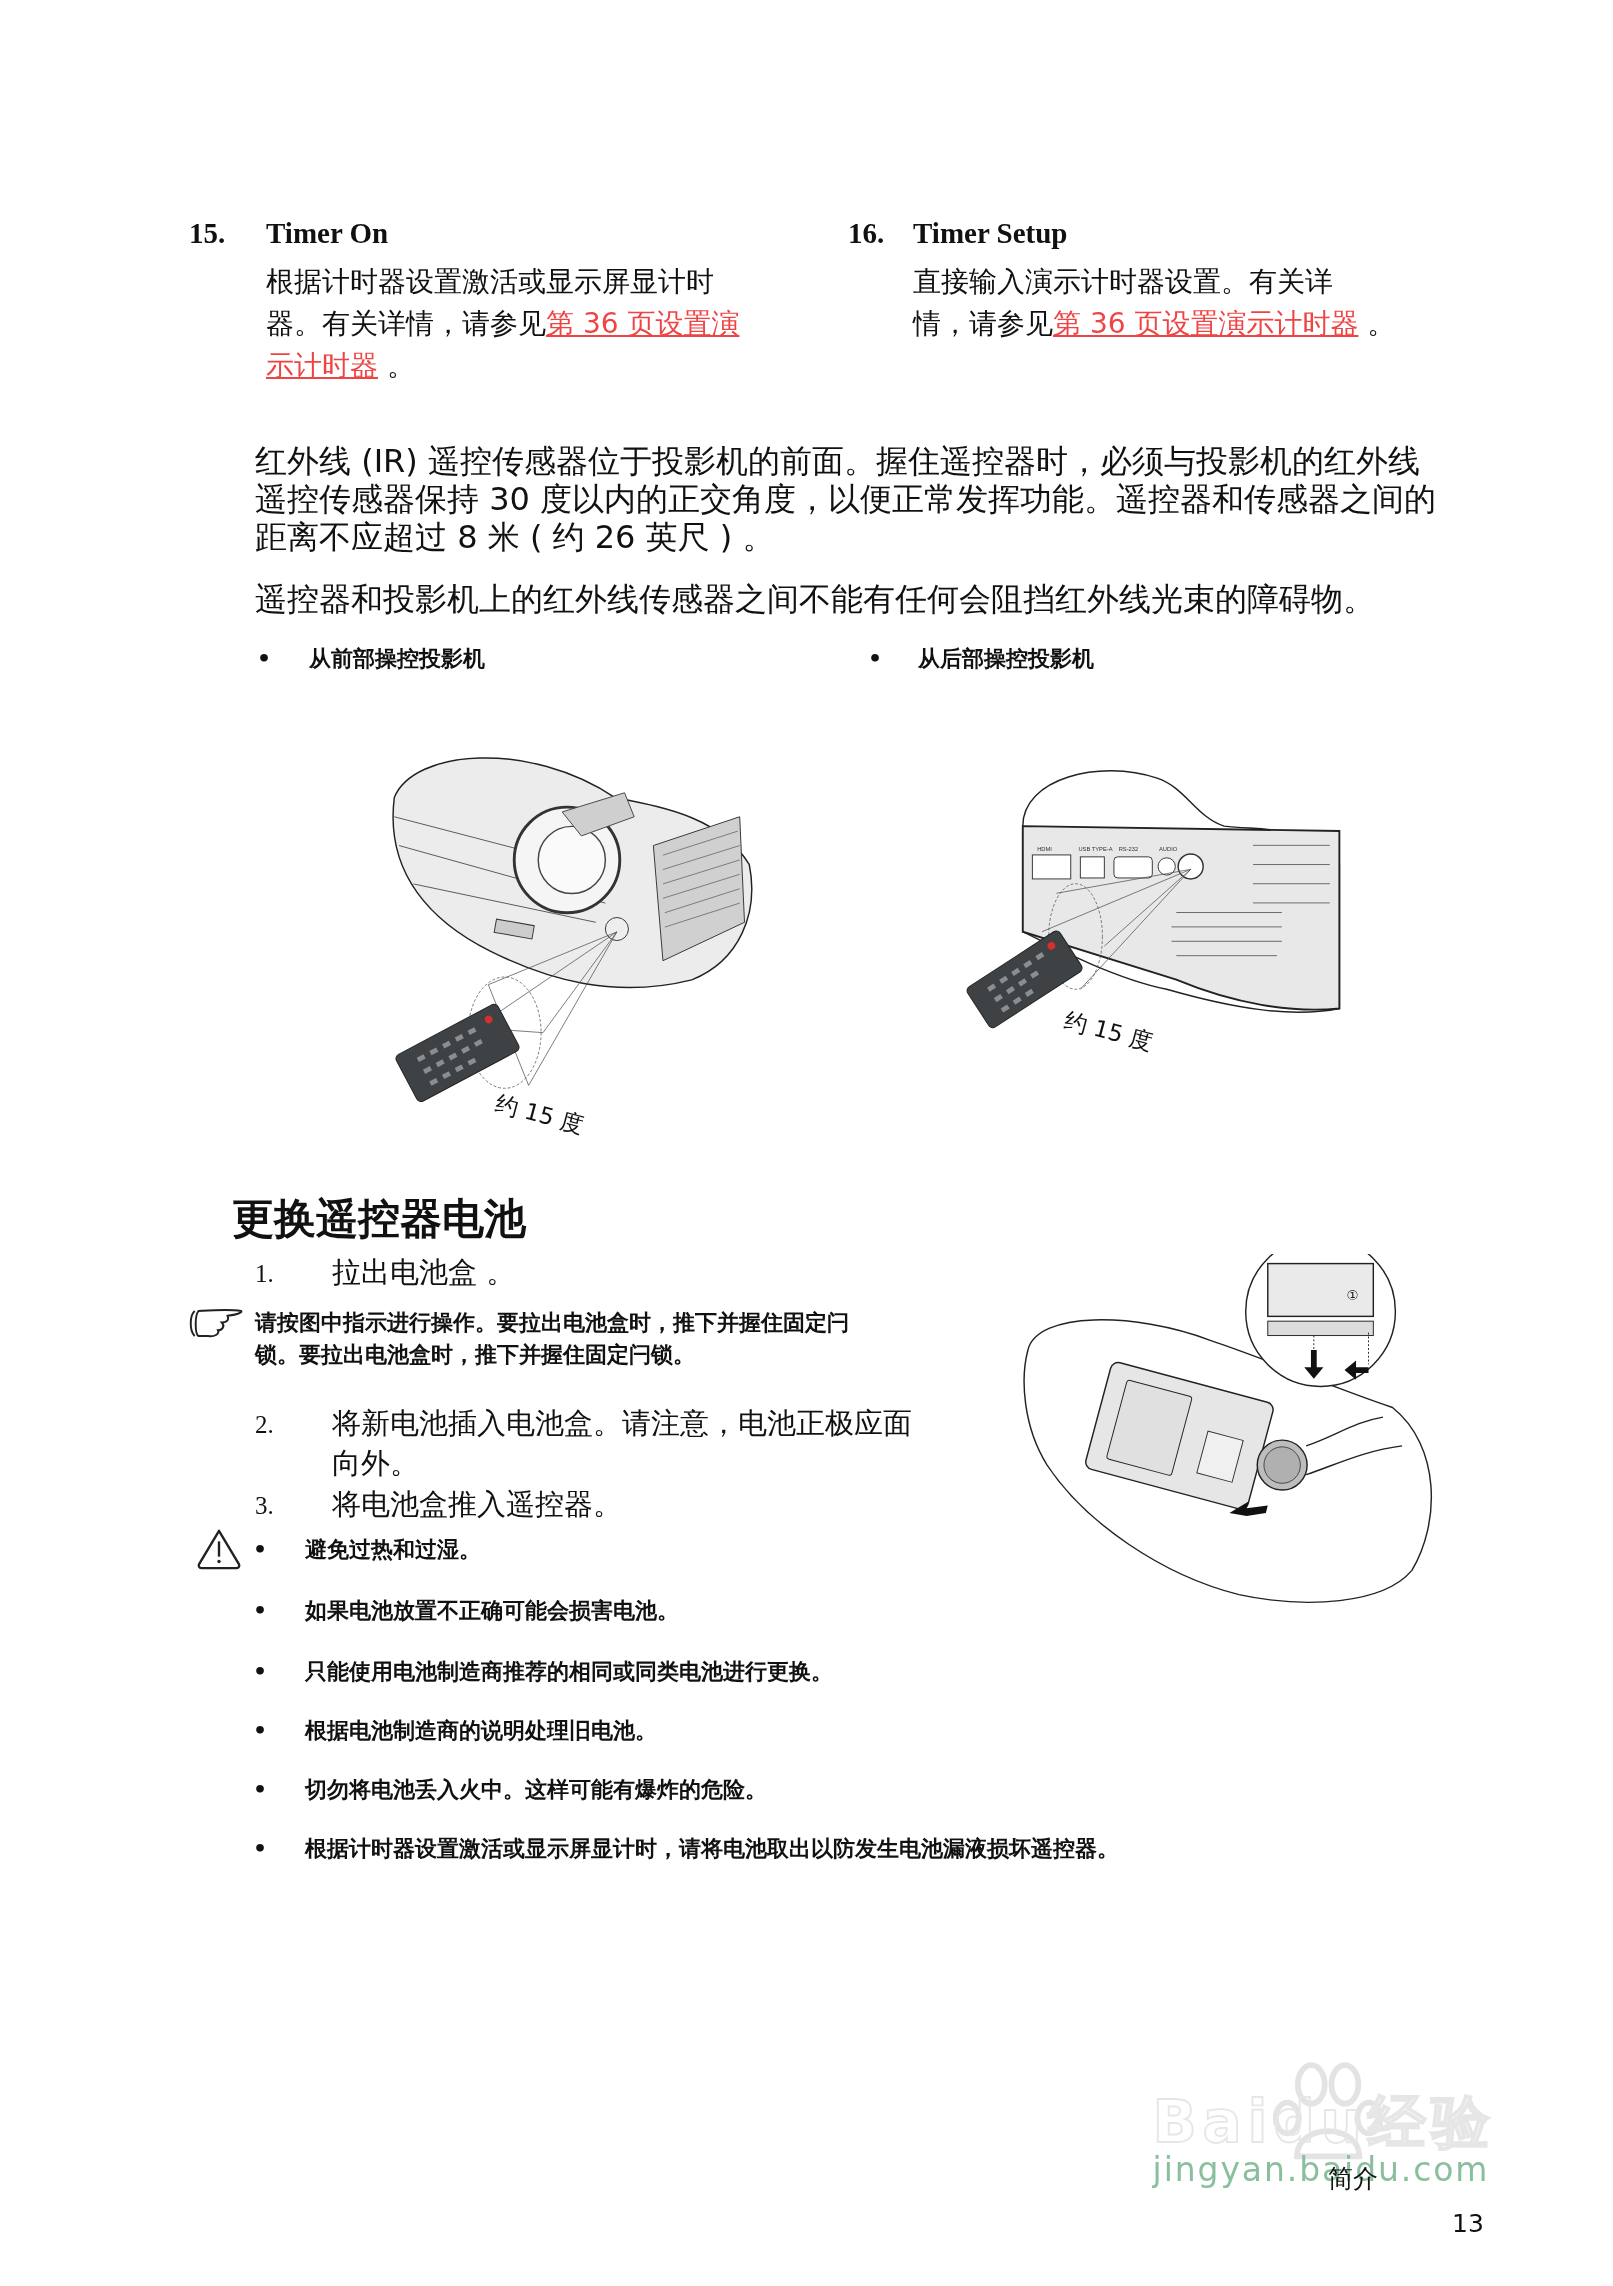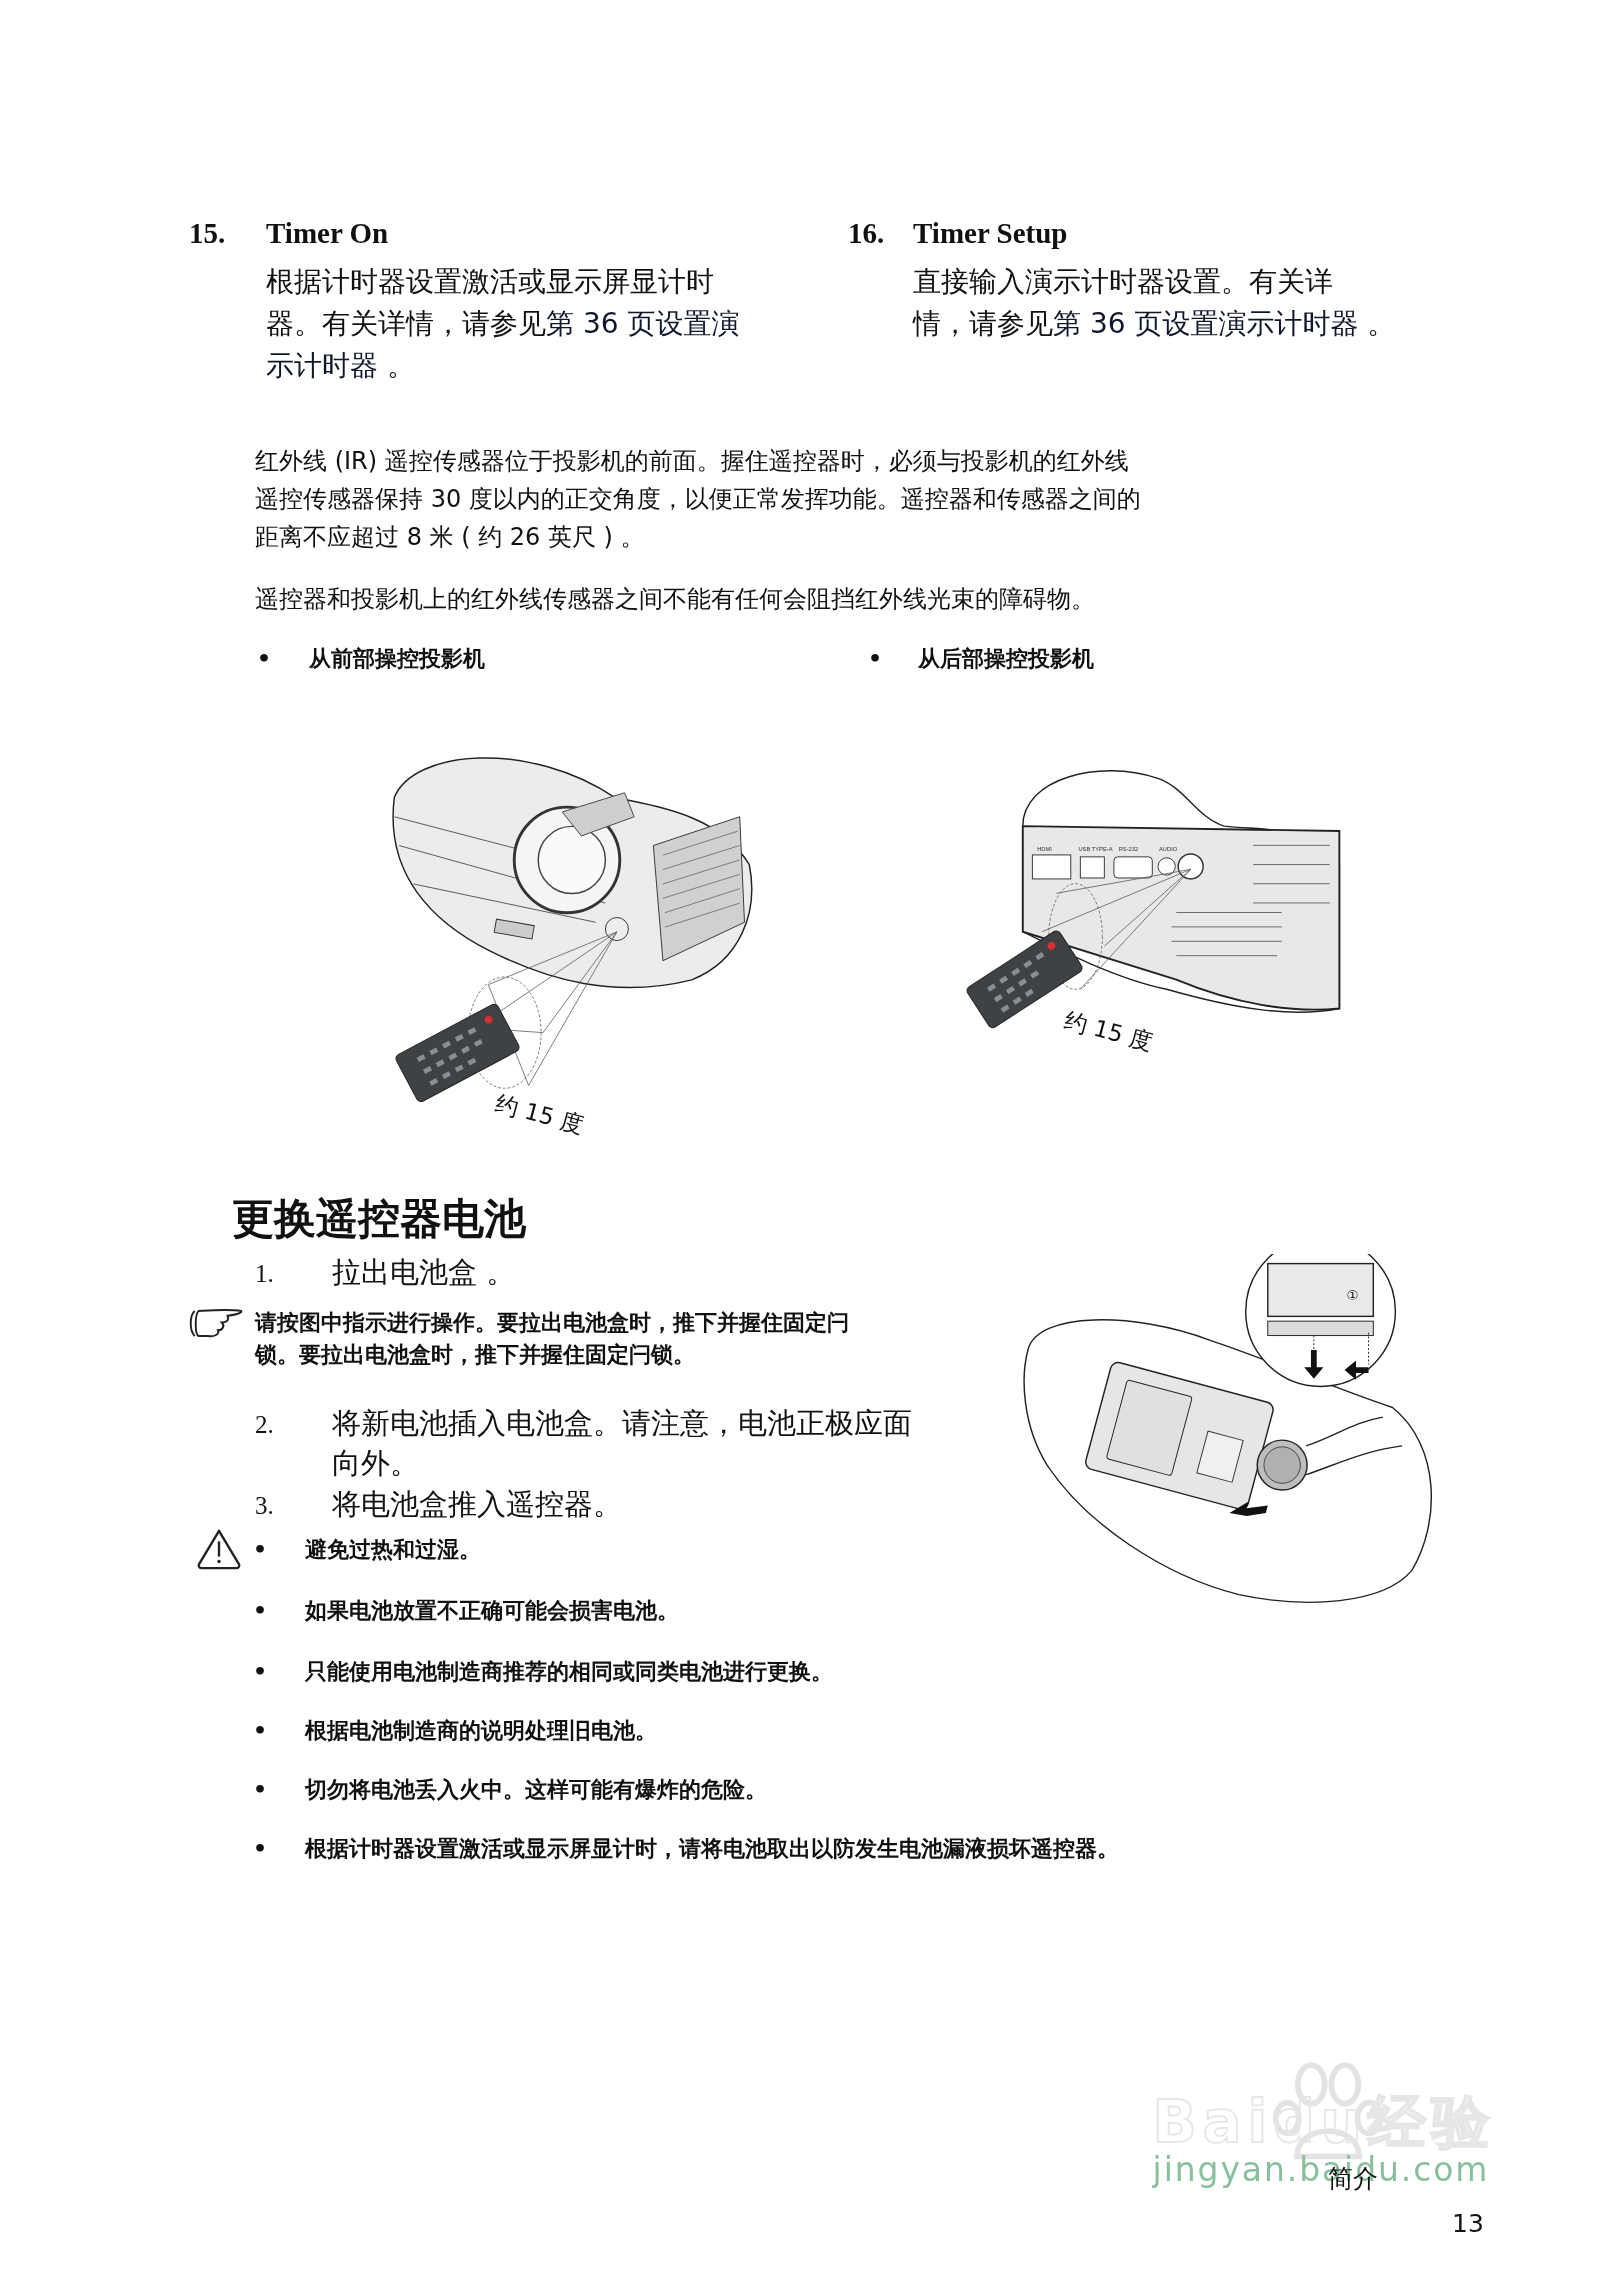--- a/index.html
+++ b/index.html
@@ -2,22 +2,22 @@
 <html><head>
 <meta charset="utf-8">
 <style>
   html, body { margin:0; padding:0; background:#ffffff; }
   body { width:1614px; height:2286px; position:relative; overflow:hidden;
          font-family:"DejaVu Sans","Liberation Sans",sans-serif; color:#111; }
   .abs { position:absolute; }
   .sec-num { font-family:"Liberation Serif","DejaVu Serif",serif; font-weight:bold; font-size:29px; }
   .sec-title { font-family:"Liberation Serif","DejaVu Serif",serif; font-weight:bold; font-size:29px; }
   .body-text { font-size:28px; line-height:42px; }
-  .link { color:#0f172a; }
-  .para { font-size:24px; line-height:38px; }
+  .link { color:#ef4444;text-decoration:underline; }
+  .para { font-size:32px; line-height:38px; }
   .bullet-bold { font-size:22px; font-weight:bold; }
   .heading { font-size:42px; font-weight:bold; }
   .step-num { font-family:"Liberation Serif","DejaVu Serif",serif; font-size:25px; }
   .step-text { font-size:29px; line-height:40px; }
   .note-text { font-size:22px; font-weight:bold; line-height:32px; }
   .warn-li { font-size:22px; font-weight:bold; }
   .footer { font-size:25px; }
   svg { display:block; }
 </style>
 </head>

